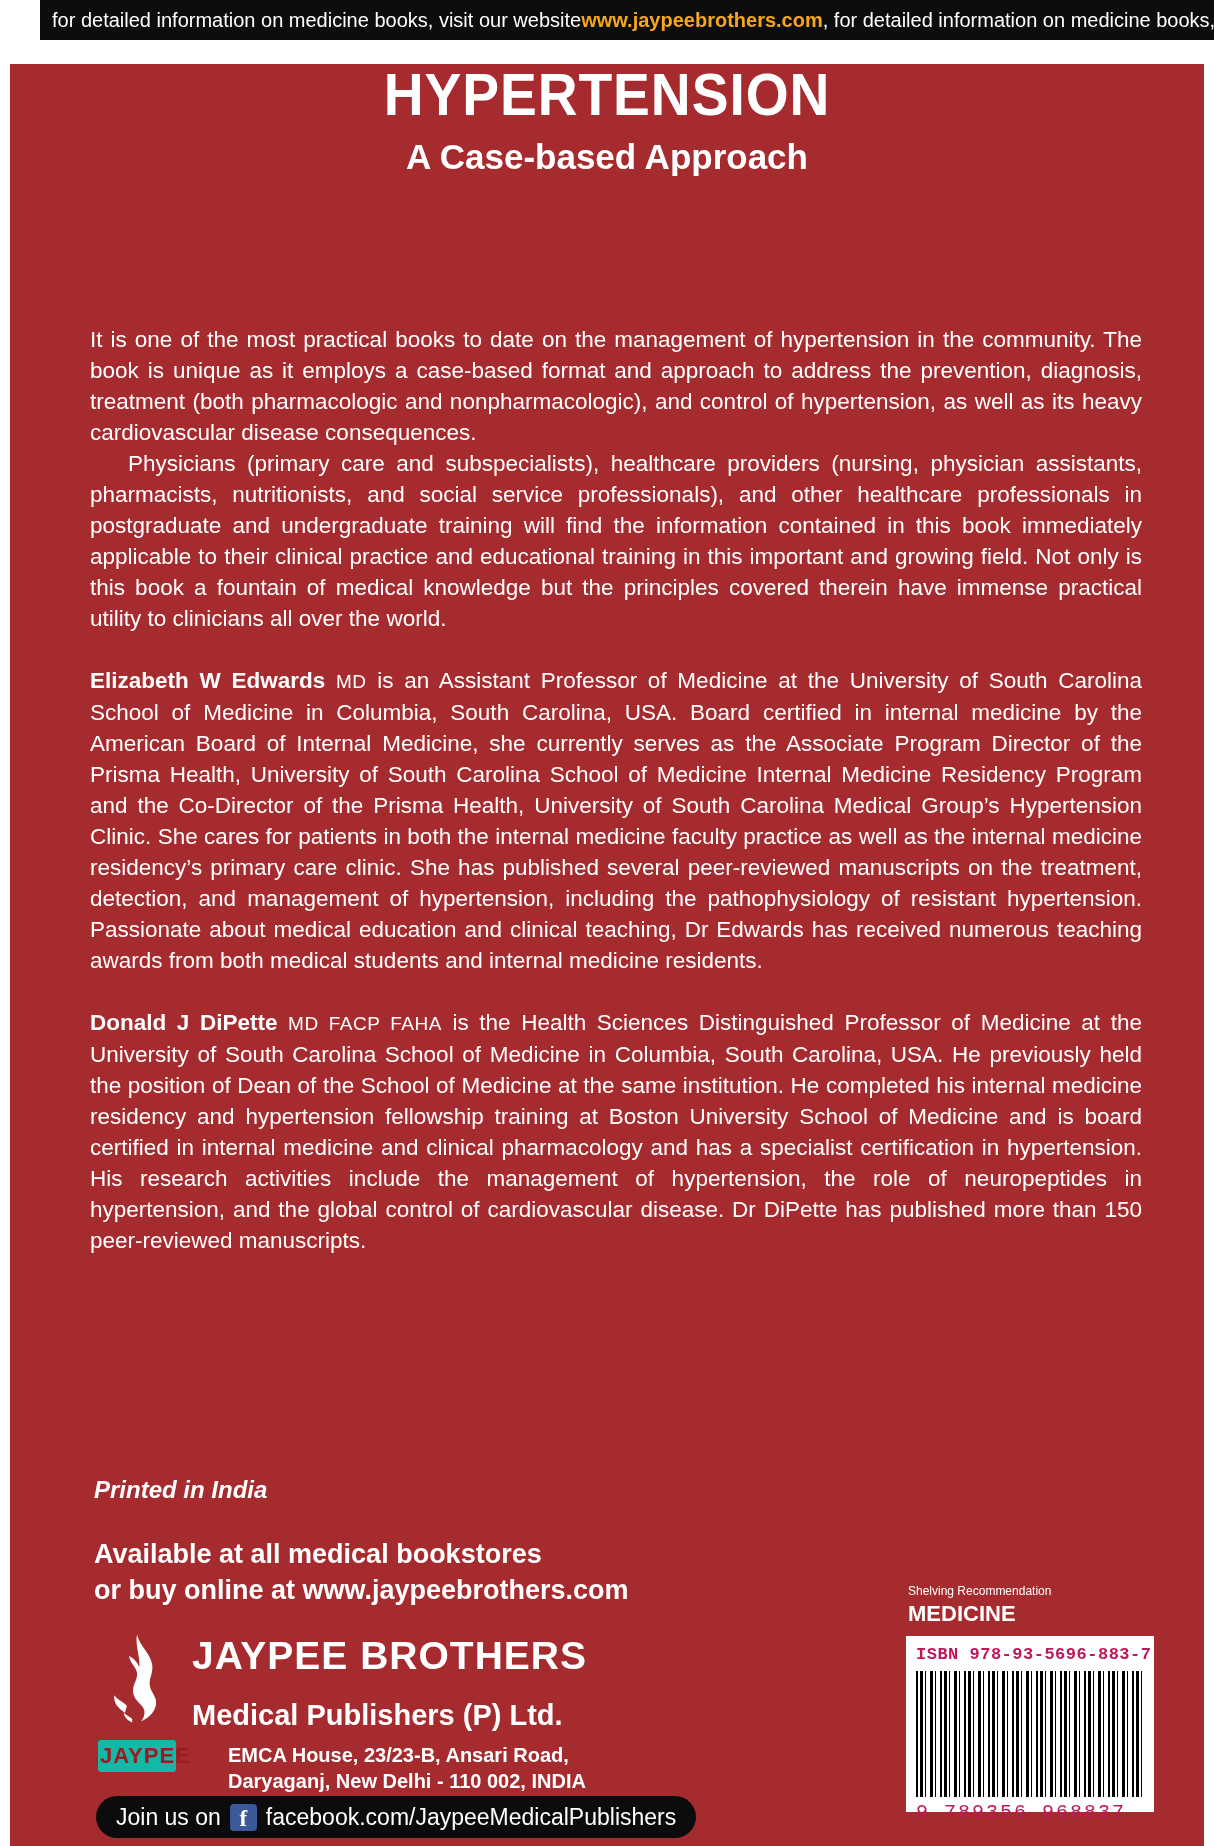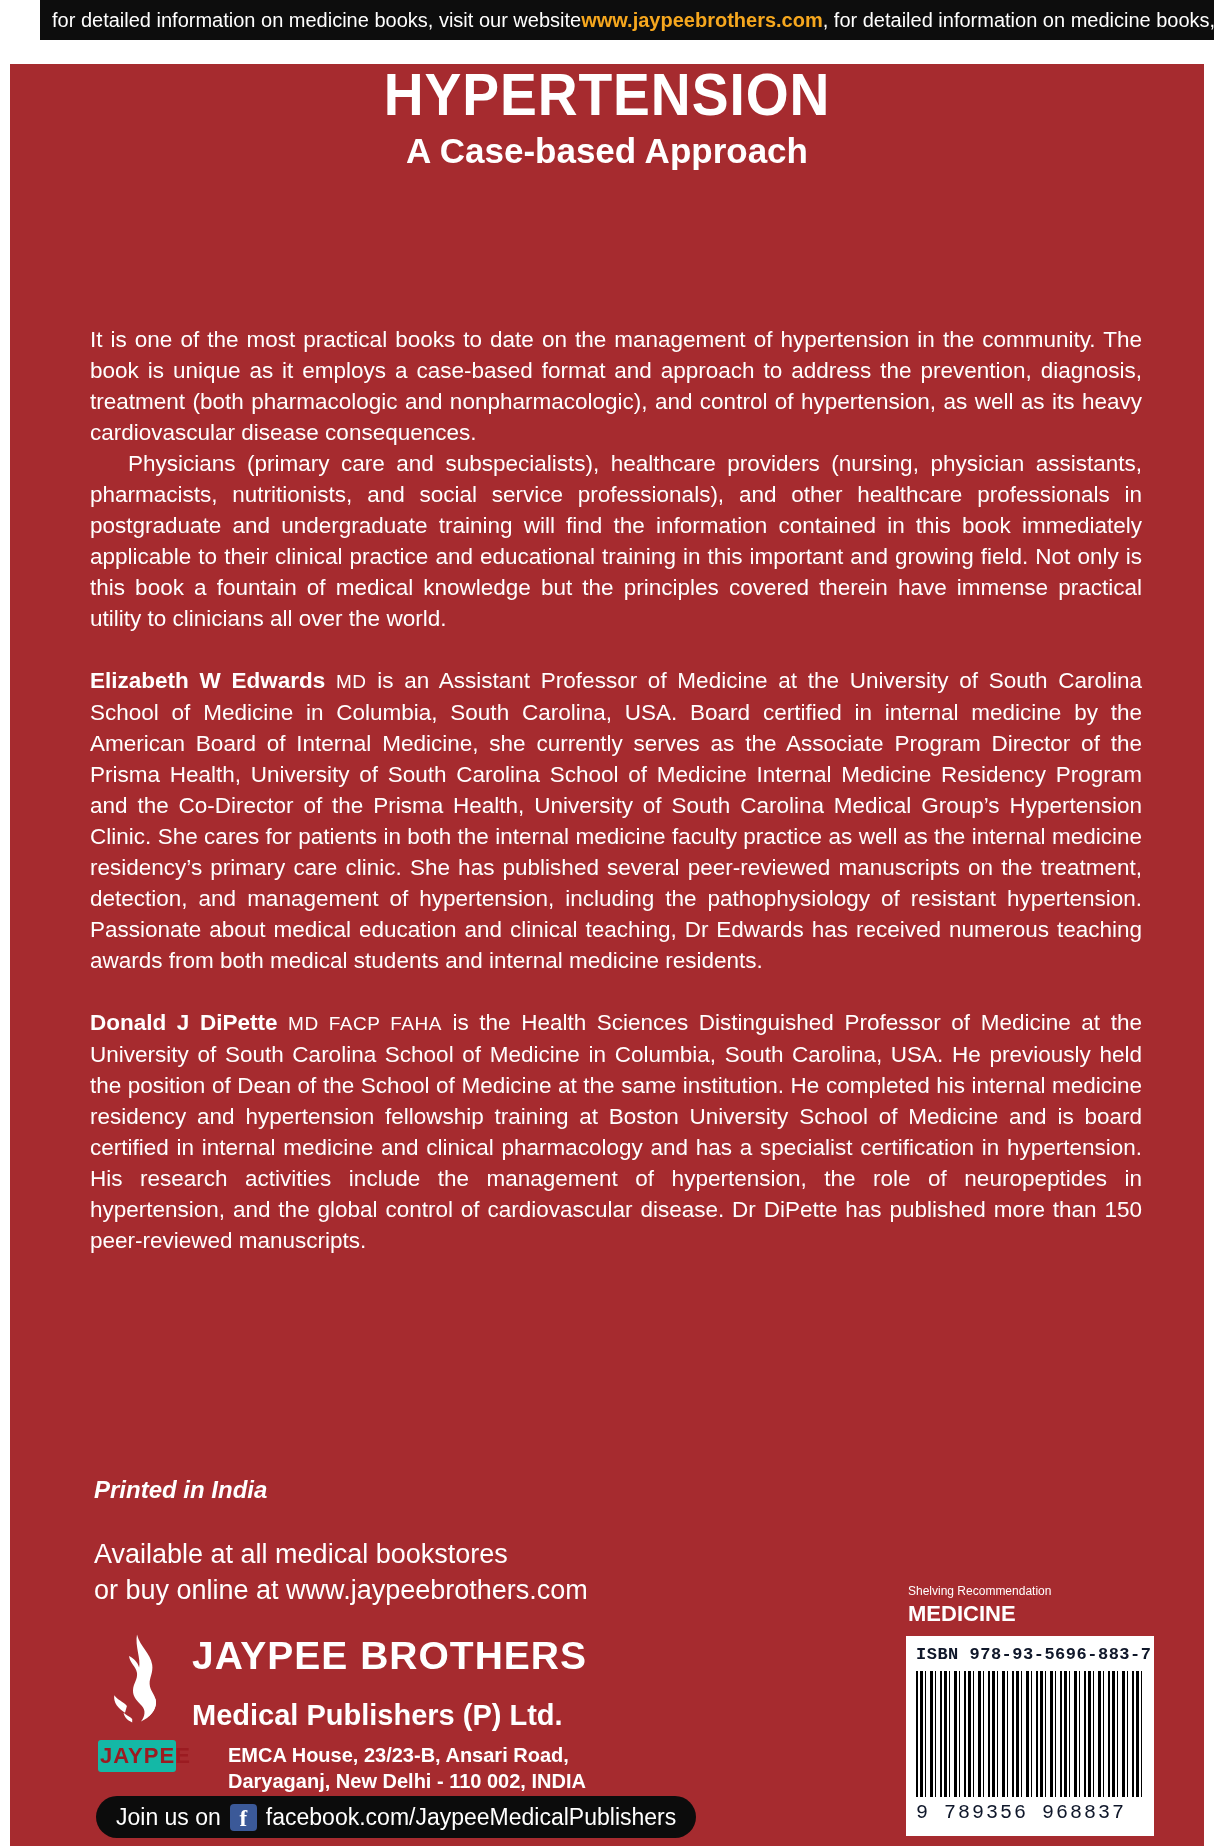--- a/index.html
+++ b/index.html
@@ -48,21 +48,21 @@
   .title-block { text-align: center; }
   .title {
     font-size: 60px;
     font-weight: 800;
     letter-spacing: 1px;
     line-height: 1.02;
     transform: scaleX(0.92);
     transform-origin: center;
   }
   .subtitle {
-    margin-top: 6px;
+    margin-top: 12px;
     font-size: 35px;
     font-weight: 700;
   }
 
   
   .body-text {
     position: absolute;
     top: 260px;
     left: 80px;
     width: 1052px;
@@ -83,21 +83,21 @@
     left: 84px;
     font-size: 24px;
     font-weight: 600;
     font-style: italic;
   }
   .availability {
     position: absolute;
     top: 1472px;
     left: 84px;
     font-size: 27px;
-    font-weight: 400;
+    font-weight: 700;
     line-height: 36px;
   }
 
   
   .publisher {
     position: absolute;
     top: 1568px;
     left: 88px;
     display: flex;
     gap: 16px;
@@ -161,23 +161,23 @@
     width: 246px;
   }
   .shelf-label { font-size: 12px; }
   .shelf-cat { font-size: 22px; font-weight: 700; margin-top: 3px; }
 
   .barcode-box {
     position: absolute;
     top: 1572px;
     left: 896px;
     width: 248px;
-    height: 200px;
+    height: 176px;
     background: #ffffff;
-    color: #0f172a;
+    color: #be185d;
     padding: 9px 10px 18px;
   }
   .isbn {
     font-family: "Liberation Mono", "DejaVu Sans Mono", monospace;
     font-size: 17px;
     font-weight: 700;
     letter-spacing: 0.5px;
     white-space: nowrap;
   }
   .bars {

